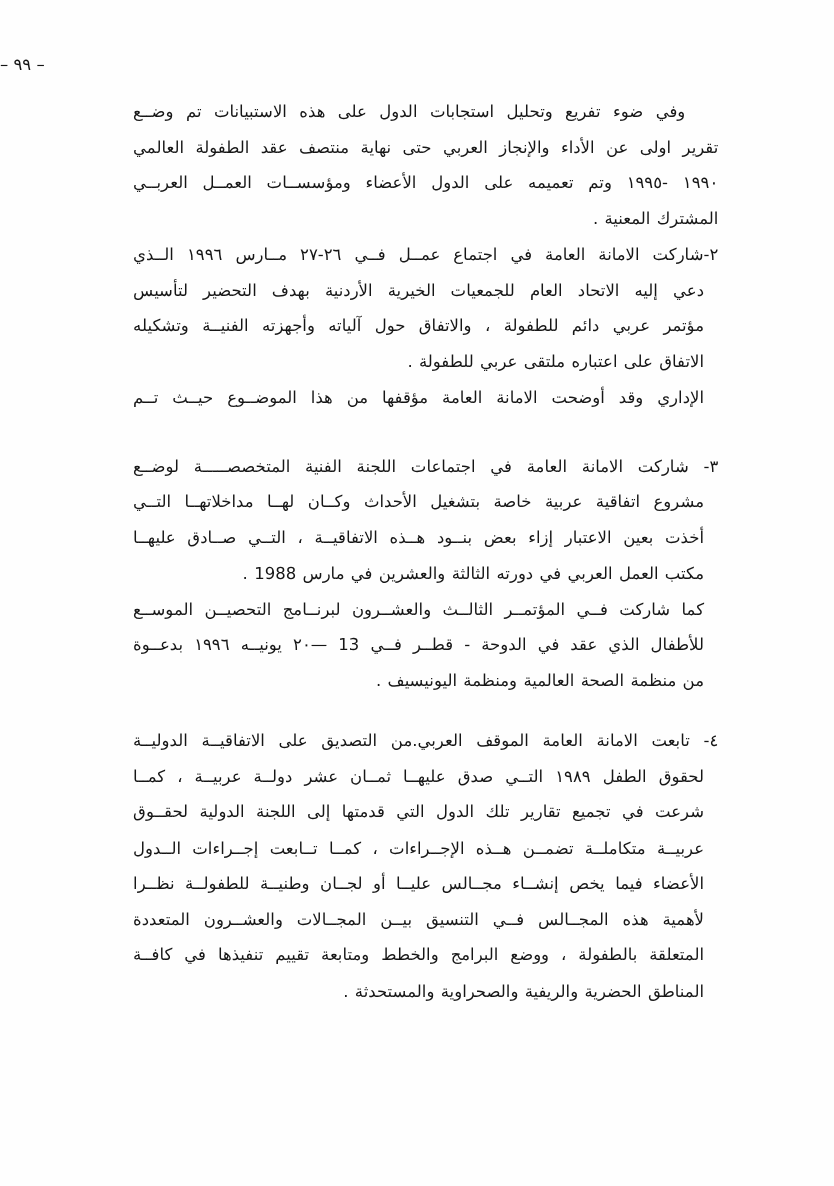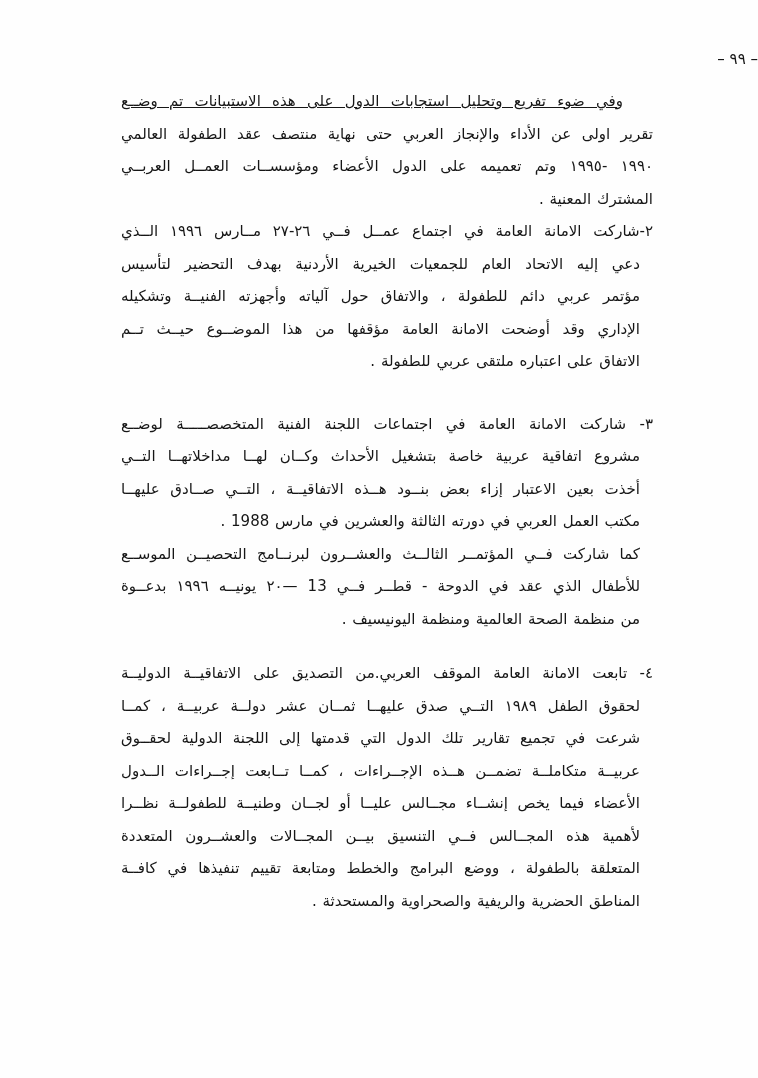--- a/index.html
+++ b/index.html
@@ -11,21 +11,21 @@
     position:relative;
     overflow:hidden;
   }
   .page{
     position:absolute;inset:0;
     background:#fefefe;
   }
   .page-number{
     position:absolute;
     top:50px;left:0;right:0;
-    text-align:right;
+    text-align:left;
     font-size:15px;
     letter-spacing:2px;
     color:#151515;
   }
   .text-column{
     position:absolute;
     top:85px;left:121px;
     width:532px;
     direction:rtl;
     font-size:15px;
@@ -41,21 +41,21 @@
     overflow:hidden;
     text-align:justify;
     text-align-last:justify;
     word-spacing:1px;
   }
   .line.end{
     text-align:right;
     text-align-last:right;
   }
   .line.hang{padding-right:13px;}
-  .line.indent{padding-right:30px;text-decoration:underline;}
+  .line.indent{padding-right:30px;}
 </style>
 </head>
 <body>
 
 <div class="page">
 
   <div class="page-number">– ٩٩ –</div>
 
   <div class="text-column">
 
@@ -63,22 +63,22 @@
       <div class="line indent">وفي ضوء تفريع وتحليل استجابات الدول  على هذه الاستبيانات تم وضــع</div>
       <div class="line">تقرير اولى عن الأداء والإنجاز العربي حتى نهاية منتصف عقد الطفولة العالمي</div>
       <div class="line">١٩٩٠ -١٩٩٥ وتم تعميمه على الدول الأعضاء ومؤسســات العمــل العربــي</div>
       <div class="line end">المشترك المعنية .</div>
     </div>
 
     <div class="para p2">
       <div class="line">٢-شاركت الامانة العامة في اجتماع عمــل فــي ٢٦-٢٧ مــارس ١٩٩٦ الــذي</div>
       <div class="line hang">دعي إليه الاتحاد العام للجمعيات الخيرية الأردنية بهدف التحضير لتأسيس</div>
       <div class="line hang">مؤتمر عربي دائم للطفولة ، والاتفاق حول آلياته وأجهزته الفنيــة وتشكيله</div>
+      <div class="line hang end">الاتفاق على اعتباره ملتقى عربي للطفولة .</div>
       <div class="line hang">الإداري وقد أوضحت الامانة العامة مؤقفها من هذا الموضــوع حيــث تــم</div>
-      <div class="line hang end">الاتفاق على اعتباره ملتقى عربي للطفولة .</div>
     </div>
 
     <div class="para p3">
       <div class="line">٣- شاركت الامانة العامة في اجتماعات اللجنة الفنية المتخصصـــــة لوضــع</div>
       <div class="line hang">مشروع اتفاقية عربية خاصة بتشغيل الأحداث وكــان لهــا مداخلاتهــا التــي</div>
       <div class="line hang">أخذت بعين الاعتبار إزاء بعض بنــود هــذه الاتفاقيــة ، التــي صــادق عليهــا</div>
       <div class="line hang end">مكتب العمل العربي في دورته الثالثة والعشرين في مارس 1988 .</div>
       <div class="line hang">كما شاركت فــي المؤتمــر الثالــث والعشــرون لبرنــامج التحصيــن الموســع</div>
       <div class="line hang">للأطفال الذي عقد في الدوحة - قطــر فــي 13 —٢٠ يونيــه ١٩٩٦ بدعــوة</div>
       <div class="line hang end">من منظمة الصحة العالمية ومنظمة اليونيسيف .</div>

